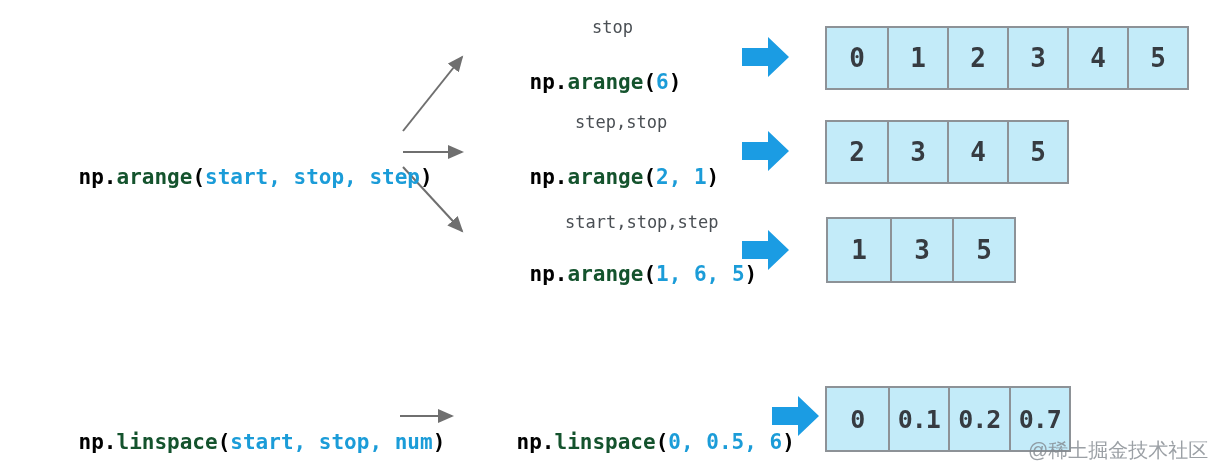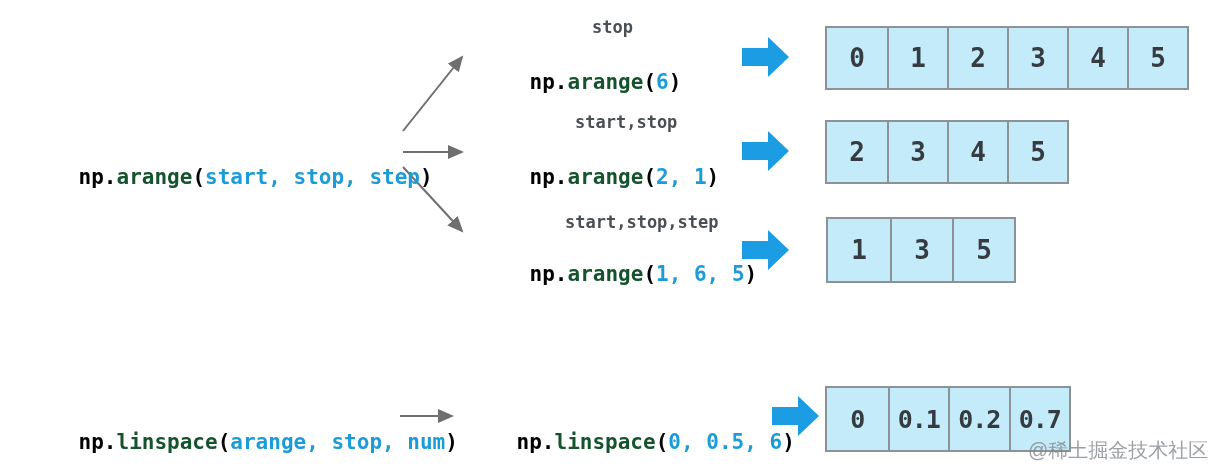--- a/index.html
+++ b/index.html
@@ -17,21 +17,21 @@
     font-size:21px;
     line-height:25px;
     white-space:pre;
   }
   .c-dark{color:#000000;}
   .c-orange{color:#14532d;}
   .c-blue{color:#1b9cd8;}
   .param-label{
     position:absolute;
     font-family:"DejaVu Sans Mono","Liberation Mono",monospace;
-    font-weight:700;
+    font-weight:400;
     font-size:17px;
     line-height:20px;
     color:#4a4f54;
     white-space:pre;
   }
   .arrows-overlay{
     position:absolute;left:0;top:0;width:1219px;height:469px;
     pointer-events:none;
   }
   .big-arrow{position:absolute;}
@@ -94,21 +94,21 @@
   </svg>
   <div class="array array-r1" style="left:825px;top:26px">
     <div class="cell">0</div>
     <div class="cell">1</div>
     <div class="cell">2</div>
     <div class="cell">3</div>
     <div class="cell">4</div>
     <div class="cell">5</div>
   </div>
 
-  <div class="param-label" style="left:575px;top:112px">start,stop</div>
+  <div class="param-label" style="left:575px;top:112px">step,stop</div>
   <div class="code" style="left:479px;top:140px">
     <span class="c-dark">np.</span><span class="c-orange">arange</span><span class="c-dark">(</span><span class="c-blue">2, 1</span><span class="c-dark">)</span>
   </div>
   <svg class="big-arrow" style="left:742px;top:128px" width="48" height="46" viewBox="0 0 48 46">
     <polygon points="0,14 26,14 26,3 47,23 26,43 26,32 0,32" fill="#1b9ce3"></polygon>
   </svg>
   <div class="array array-r2" style="left:825px;top:120px">
     <div class="cell">2</div>
     <div class="cell">3</div>
     <div class="cell">4</div>
@@ -122,21 +122,21 @@
   <svg class="big-arrow" style="left:742px;top:227px" width="48" height="46" viewBox="0 0 48 46">
     <polygon points="0,14 26,14 26,3 47,23 26,43 26,32 0,32" fill="#1b9ce3"></polygon>
   </svg>
   <div class="array array-r3" style="left:826px;top:217px">
     <div class="cell">1</div>
     <div class="cell">3</div>
     <div class="cell">5</div>
   </div>
 
   <div class="code" style="left:28px;top:405px">
-    <span class="c-dark">np.</span><span class="c-orange">linspace</span><span class="c-dark">(</span><span class="c-blue">arange, stop, num</span><span class="c-dark">)</span>
+    <span class="c-dark">np.</span><span class="c-orange">linspace</span><span class="c-dark">(</span><span class="c-blue">start, stop, num</span><span class="c-dark">)</span>
   </div>
   <div class="code" style="left:466px;top:405px">
     <span class="c-dark">np.</span><span class="c-orange">linspace</span><span class="c-dark">(</span><span class="c-blue">0, 0.5, 6</span><span class="c-dark">)</span>
   </div>
   <svg class="big-arrow" style="left:772px;top:393px" width="48" height="46" viewBox="0 0 48 46">
     <polygon points="0,14 26,14 26,3 47,23 26,43 26,32 0,32" fill="#1b9ce3"></polygon>
   </svg>
   <div class="array array-b" style="left:825px;top:386px">
     <div class="cell">0</div>
     <div class="cell">0.1</div>

